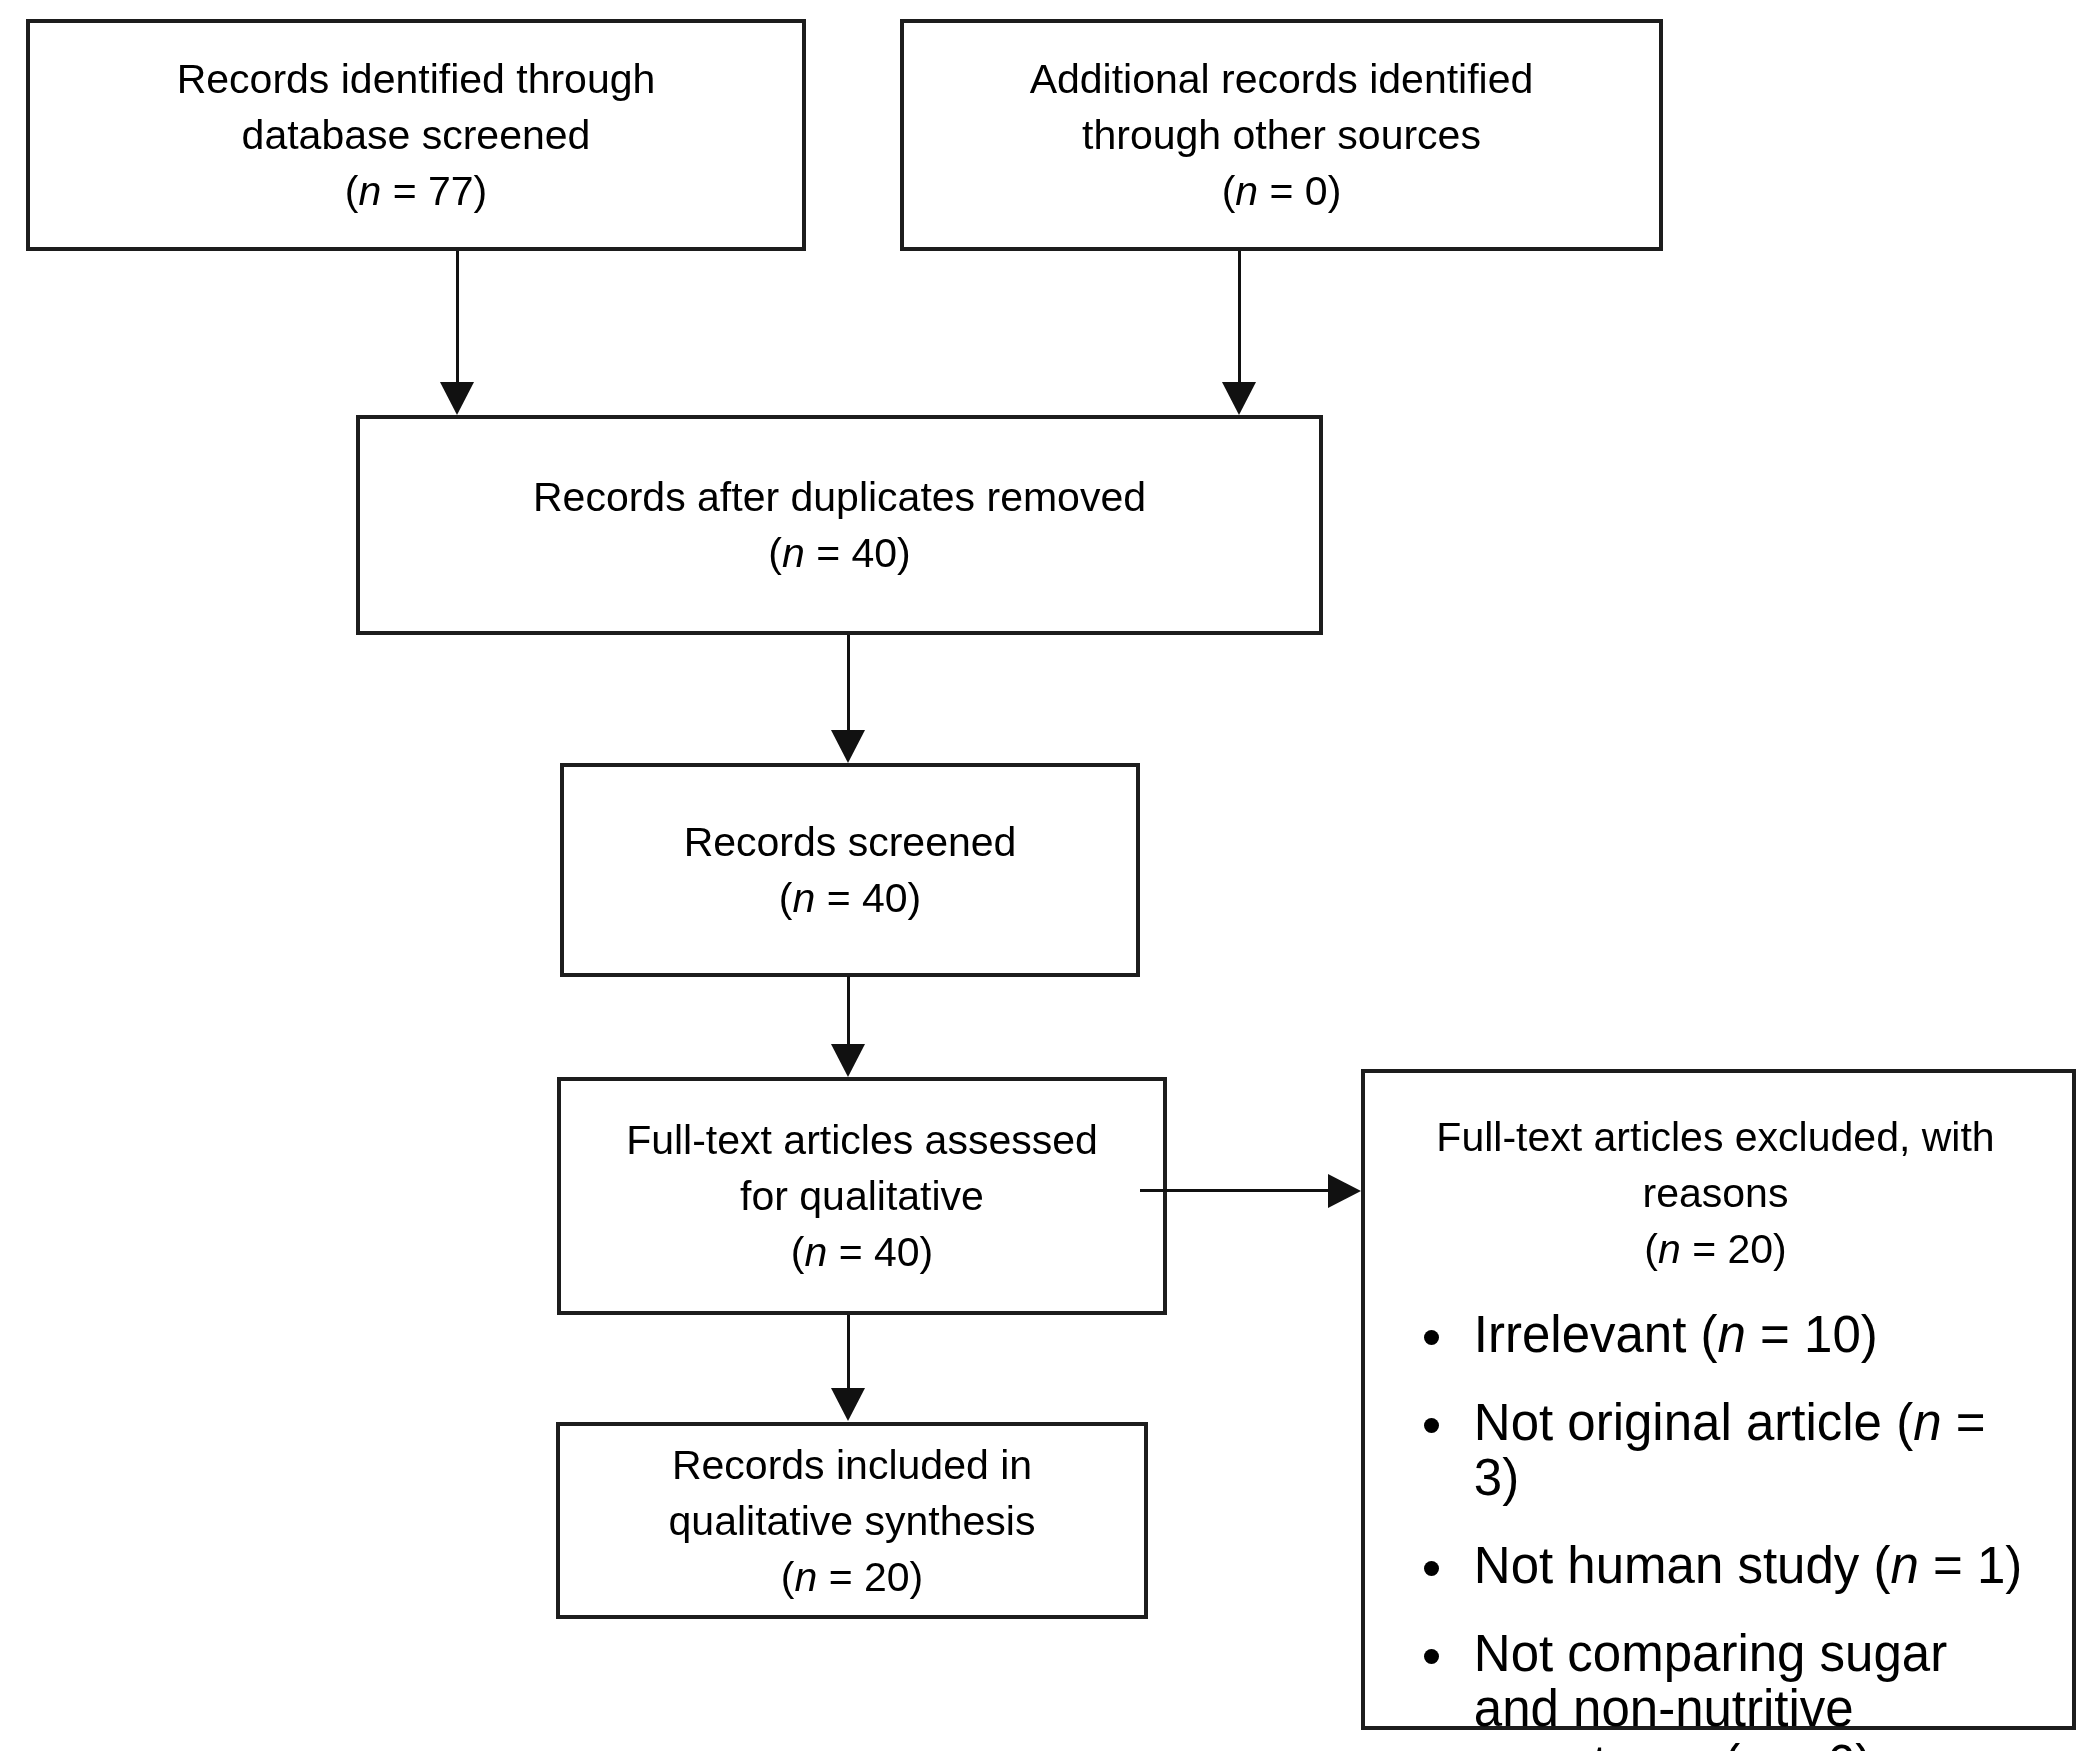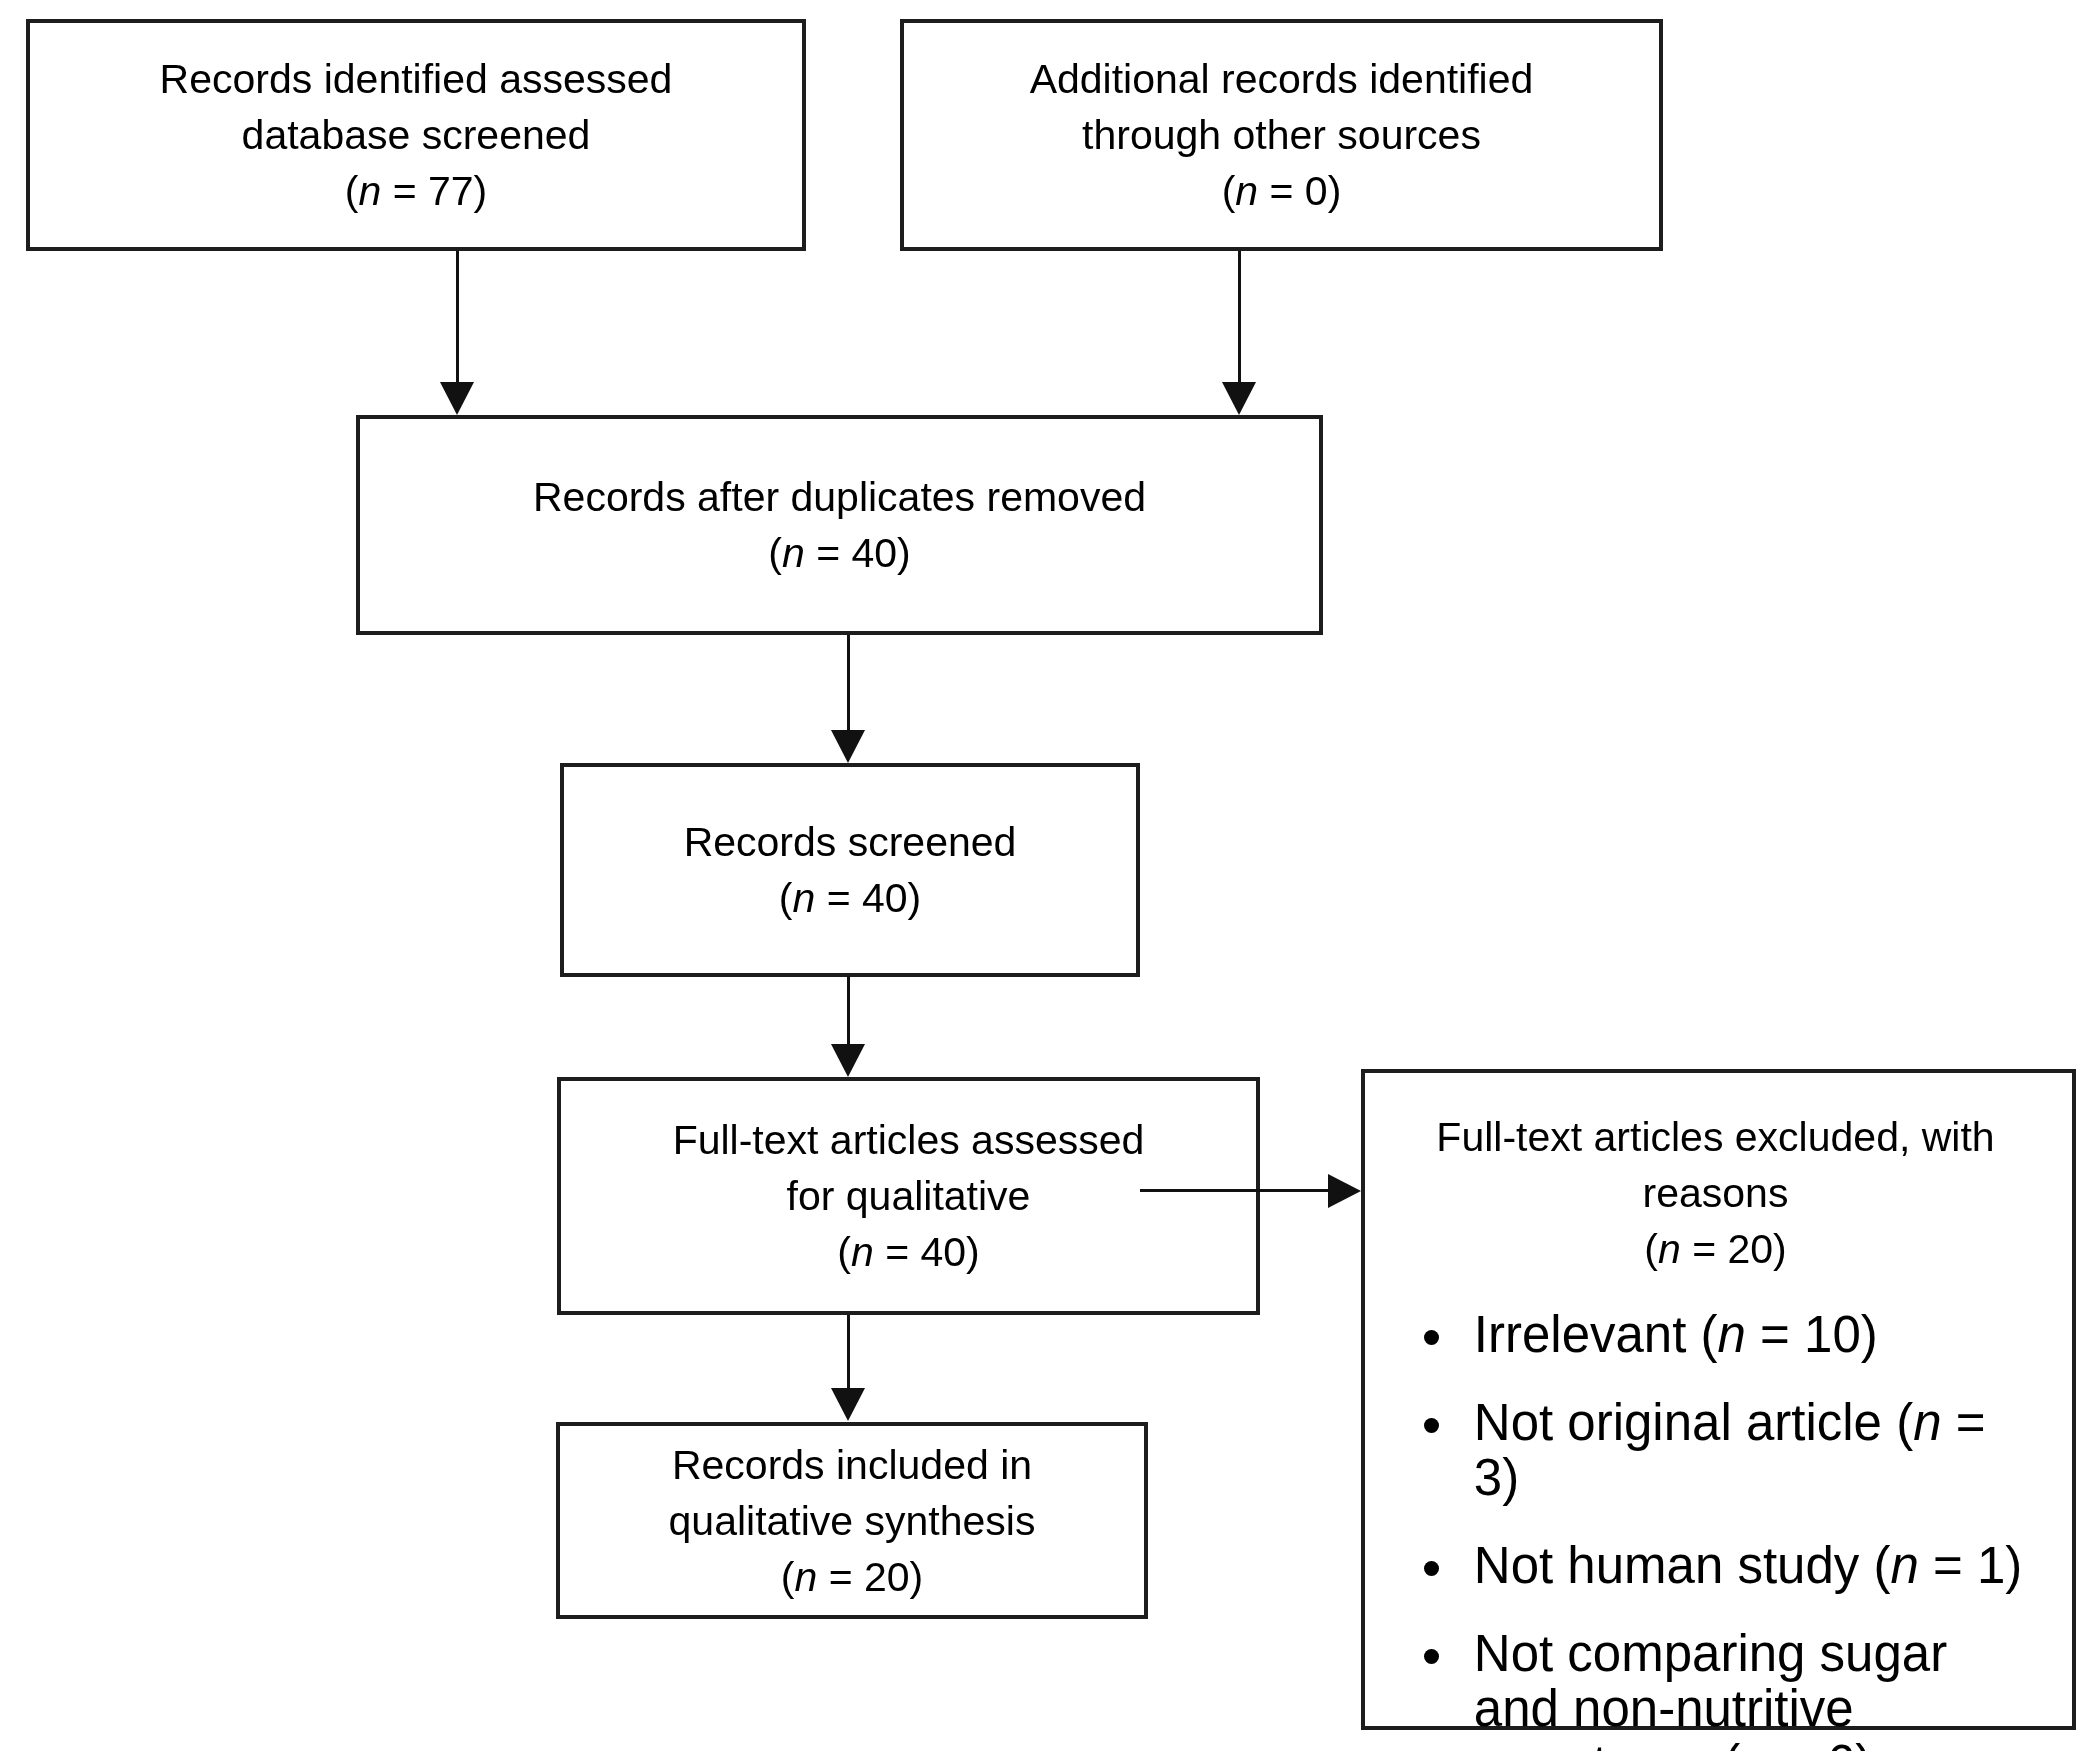--- a/index.html
+++ b/index.html
@@ -61,21 +61,21 @@
     border-left: 33px solid #111111;
   }
   i { font-style: italic; }
 </style>
 </head>
 <body>
 
 <div id="canvas">
 
   <div class="box" style="left:26px; top:19px; width:780px; height:232px;">
-    <div>Records identified assessed</div>
+    <div>Records identified through</div>
     <div>database screened</div>
     <div>(<i>n</i> = 77)</div>
   </div>
 
   <div class="box" style="left:900px; top:19px; width:763px; height:232px;">
     <div>Additional records identified</div>
     <div>through other sources</div>
     <div>(<i>n</i> = 0)</div>
   </div>
 
@@ -94,21 +94,21 @@
   <div class="arrow-down" style="left:831px; top:730px;"></div>
 
   <div class="box" style="left:560px; top:763px; width:580px; height:214px;">
     <div>Records screened</div>
     <div>(<i>n</i> = 40)</div>
   </div>
 
   <div class="vline" style="left:847px; top:976px; height:70px;"></div>
   <div class="arrow-down" style="left:831px; top:1044px;"></div>
 
-  <div class="box" style="left:557px; top:1077px; width:703px; height:238px;">
+  <div class="box" style="left:557px; top:1077px; width:610px; height:238px;">
     <div>Full-text articles assessed</div>
     <div>for qualitative</div>
     <div>(<i>n</i> = 40)</div>
   </div>
 
   <div class="hline" style="left:1140px; top:1189px; width:191px;"></div>
   <div class="arrow-right" style="left:1328px; top:1174px;"></div>
 
   <div class="vline" style="left:847px; top:1315px; height:77px;"></div>
   <div class="arrow-down" style="left:831px; top:1388px;"></div>

